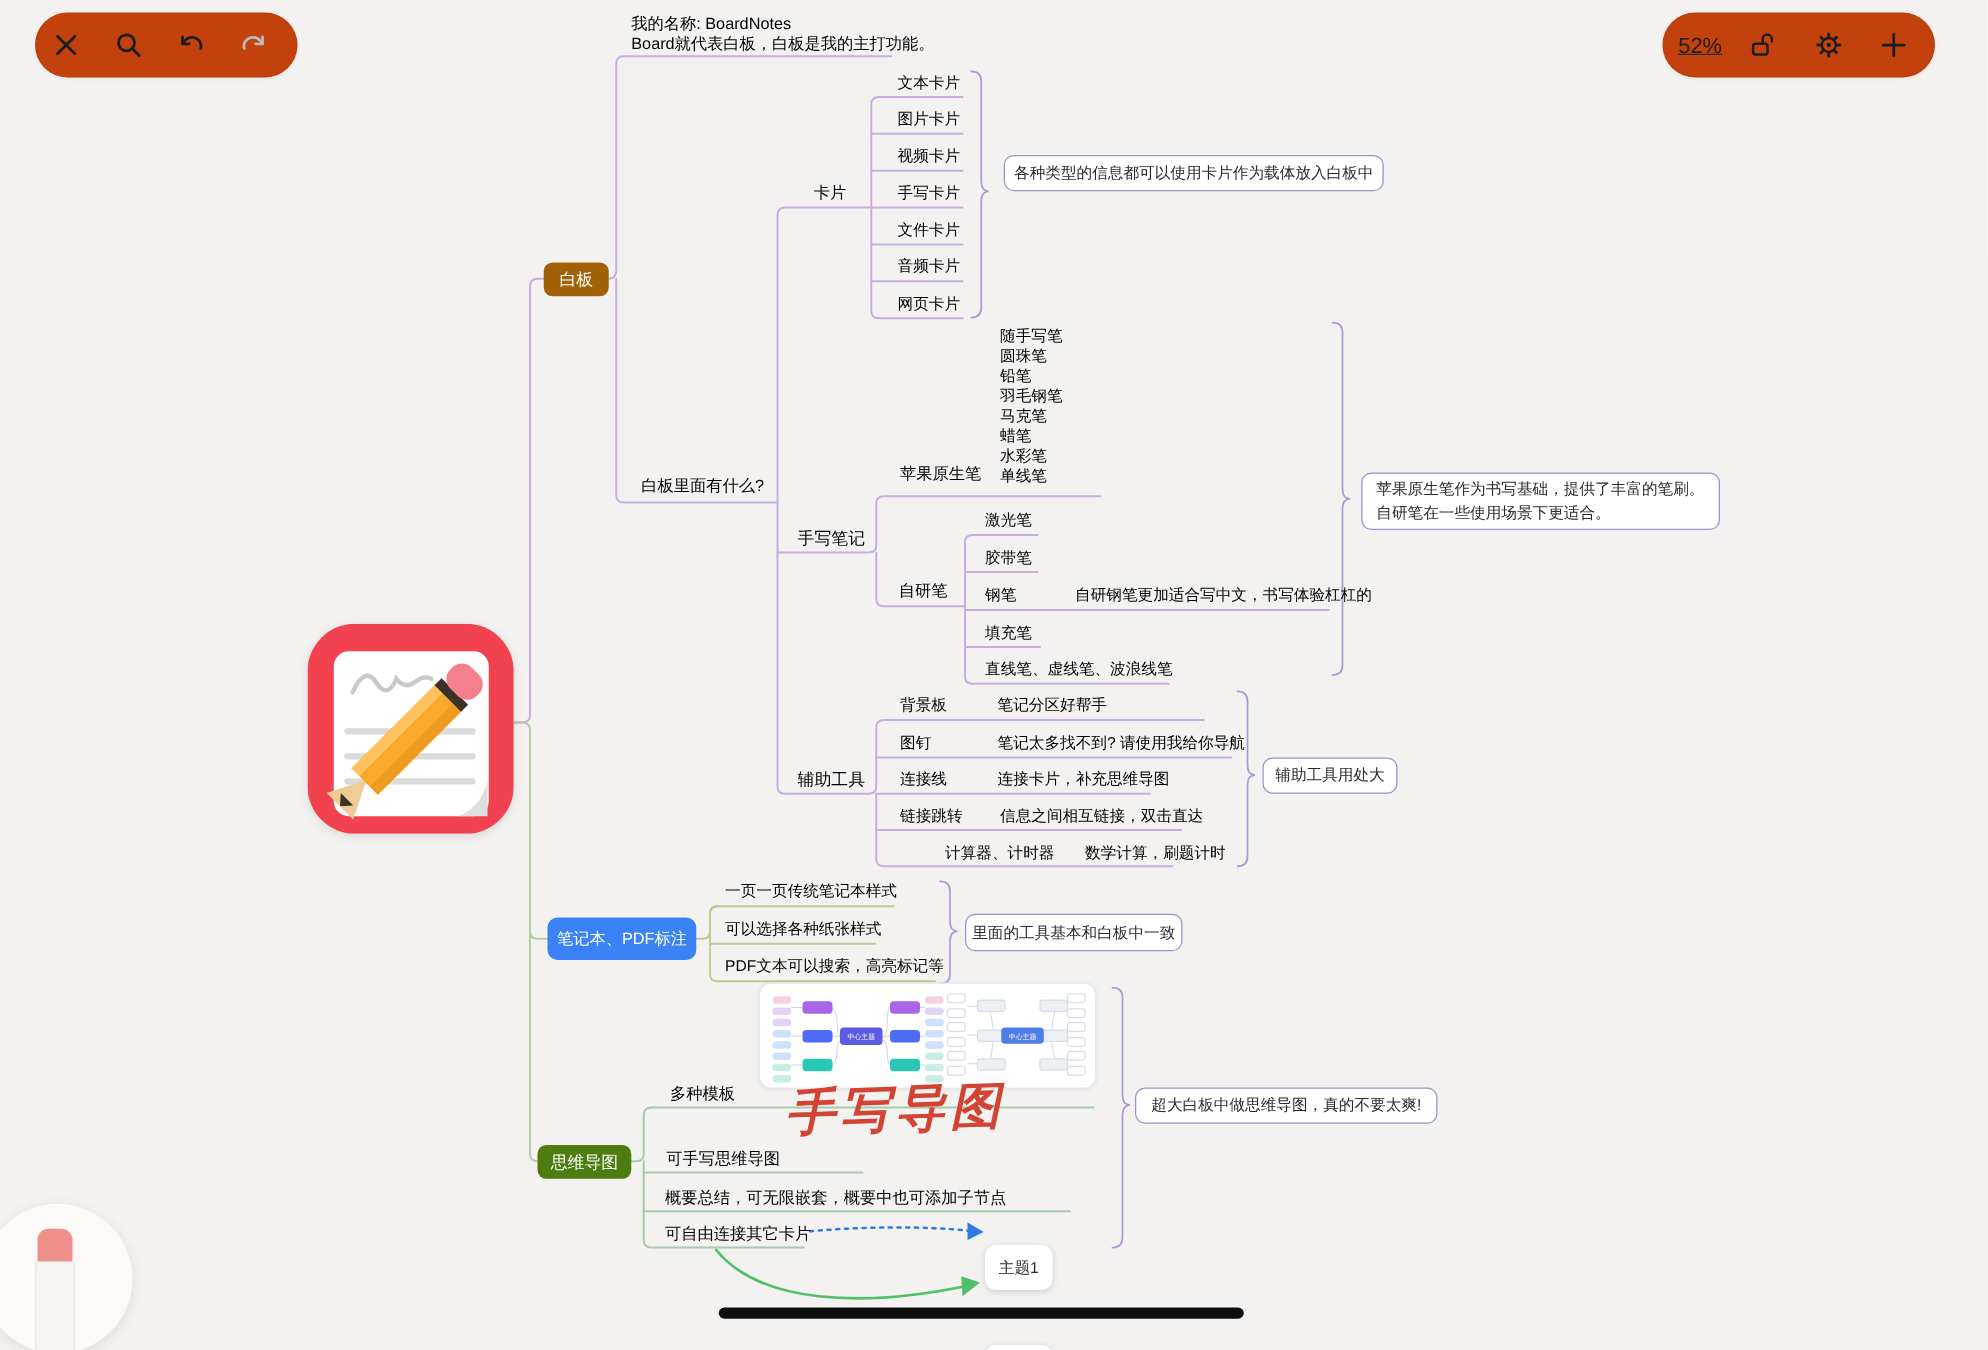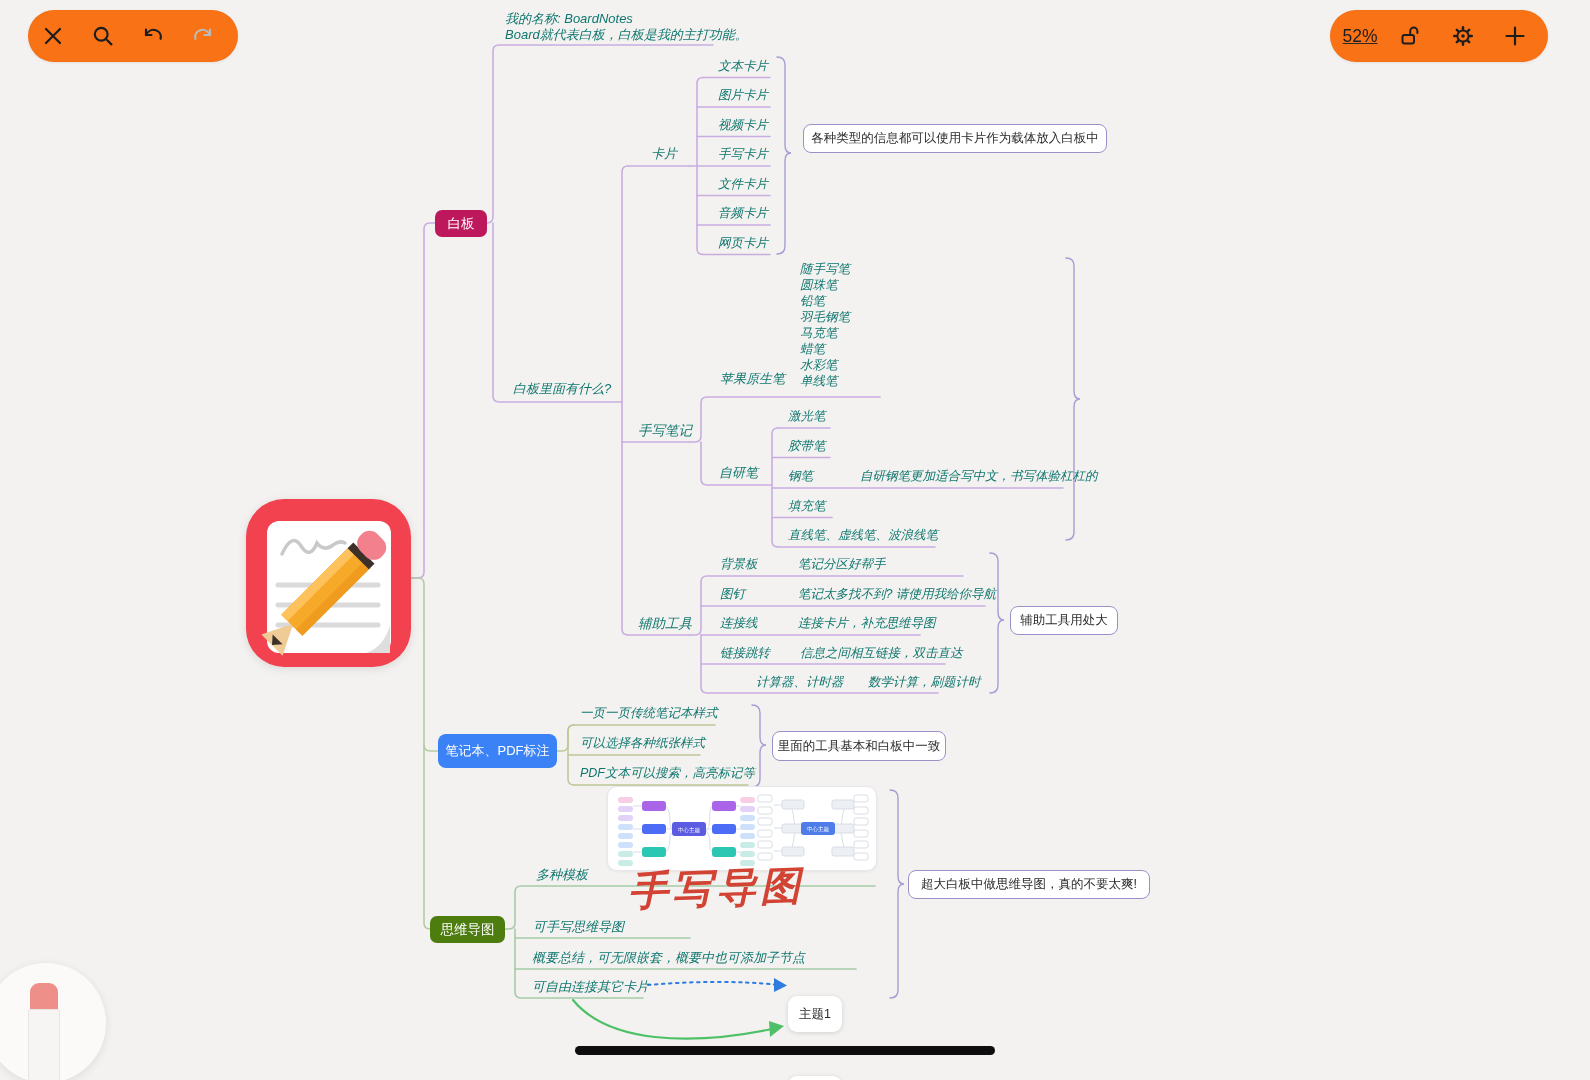--- a/index.html
+++ b/index.html
@@ -1,27 +1,27 @@
 <!DOCTYPE html>
 <html><head>
 <meta charset="utf-8">
 <style>
   html,body{margin:0;padding:0;}
   body{font-family:"Liberation Sans","DejaVu Sans",sans-serif;}
   #canvas{position:relative;width:1590px;height:1080px;overflow:hidden;background:#f3f2f0;color:#2b2b2e;}
   .abs{position:absolute;}
-  .t{position:absolute;font-size:12.5px;line-height:15px;color:#0f766e;white-space:nowrap;font-style:italic;}
+  .t{position:absolute;font-size:12.5px;line-height:15px;color:#000000;white-space:nowrap;}
   .t13{font-size:13px;line-height:16px;}
   .t135{font-size:13.5px;line-height:16px;}
   .nodebox{position:absolute;display:flex;align-items:center;justify-content:center;
            color:#fff;font-size:13px;border-radius:7px;white-space:nowrap;}
   .notebox{position:absolute;display:flex;align-items:center;justify-content:center;
            background:#fff;border:1.3px solid #9b91c7;border-radius:8px;
            font-size:12.5px;white-space:nowrap;color:#2b2b2e;}
-  .pill{position:absolute;display:flex;align-items:center;background:#f97316;
+  .pill{position:absolute;display:flex;align-items:center;background:#c2410c;
         border-radius:26px;box-shadow:0 1px 3px rgba(0,0,0,.07), inset 0 0 0 1px rgba(0,0,0,.02);text-decoration:underline;}
   .tbtn{width:50px;height:52px;display:flex;align-items:center;justify-content:center;cursor:pointer;}
   .card{position:absolute;background:#fff;border-radius:9px;display:flex;align-items:center;justify-content:center;
         font-size:12.5px;box-shadow:0 1px 5px rgba(0,0,0,.14);margin-top:28px;}
   .penline{display:block;line-height:16px;}
   svg{display:block;}
 </style>
 </head>
 <body>
 
@@ -113,21 +113,21 @@
       <rect x="126" y="78" width="8" height="30" fill="#3b3129"></rect>
       <rect x="133" y="78" width="24" height="30" rx="11" fill="#f2808d"></rect>
     </g>
   </svg>
 
   <div class="t t13 abs" style="left:505px;top:11px;">
     <div>我的名称: BoardNotes</div>
     <div>Board就代表白板，白板是我的主打功能。</div>
   </div>
 
-  <div class="nodebox" style="left:435px;top:210px;width:52px;height:27px;background:#be185d;font-size:13.5px;">白板</div>
+  <div class="nodebox" style="left:435px;top:210px;width:52px;height:27px;background:#a16207;font-size:13.5px;">白板</div>
 
   <div class="t t13" style="left:513px;top:381px;">白板里面有什么?</div>
 
   <div class="t t13" style="left:651px;top:146px;">卡片</div>
   <div class="t" style="left:718px;top:58.5px;">文本卡片</div>
   <div class="t" style="left:718px;top:88px;">图片卡片</div>
   <div class="t" style="left:718px;top:117.5px;">视频卡片</div>
   <div class="t" style="left:718px;top:147px;">手写卡片</div>
   <div class="t" style="left:718px;top:176.5px;">文件卡片</div>
   <div class="t" style="left:718px;top:206px;">音频卡片</div>
@@ -139,20 +139,24 @@
   <div class="t t13" style="left:720px;top:371px;">苹果原生笔</div>
   <div class="t" style="left:800px;top:261px;">
     <span class="penline">随手写笔</span>
     <span class="penline">圆珠笔</span>
     <span class="penline">铅笔</span>
     <span class="penline">羽毛钢笔</span>
     <span class="penline">马克笔</span>
     <span class="penline">蜡笔</span>
     <span class="penline">水彩笔</span>
     <span class="penline">单线笔</span>
+  </div>
+  <div class="notebox" style="left:1089px;top:378px;width:287px;height:46px;flex-direction:column;align-items:flex-start;padding-left:11px;box-sizing:border-box;">
+    <div style="line-height:19px;">苹果原生笔作为书写基础，提供了丰富的笔刷。</div>
+    <div style="line-height:19px;">自研笔在一些使用场景下更适合。</div>
   </div>
 
   <div class="t t13" style="left:719px;top:465px;">自研笔</div>
   <div class="t" style="left:788px;top:409px;">激光笔</div>
   <div class="t" style="left:788px;top:438.5px;">胶带笔</div>
   <div class="t" style="left:788px;top:469px;">钢笔</div>
   <div class="t" style="left:860px;top:469px;">自研钢笔更加适合写中文，书写体验杠杠的</div>
   <div class="t" style="left:788px;top:498.5px;">填充笔</div>
   <div class="t" style="left:788px;top:528px;">直线笔、虚线笔、波浪线笔</div>
 

